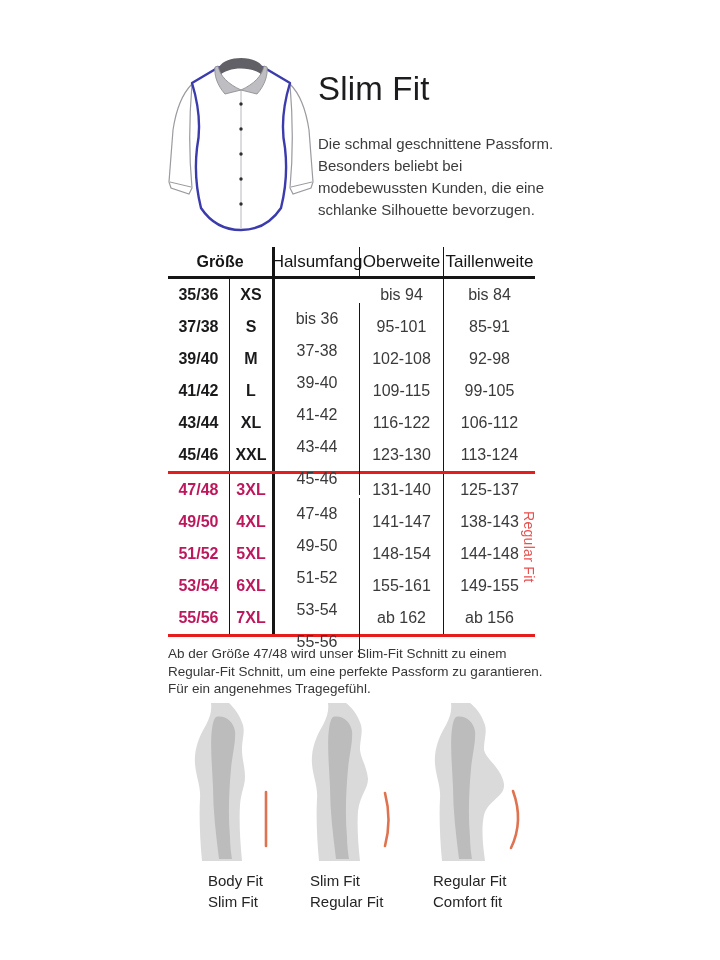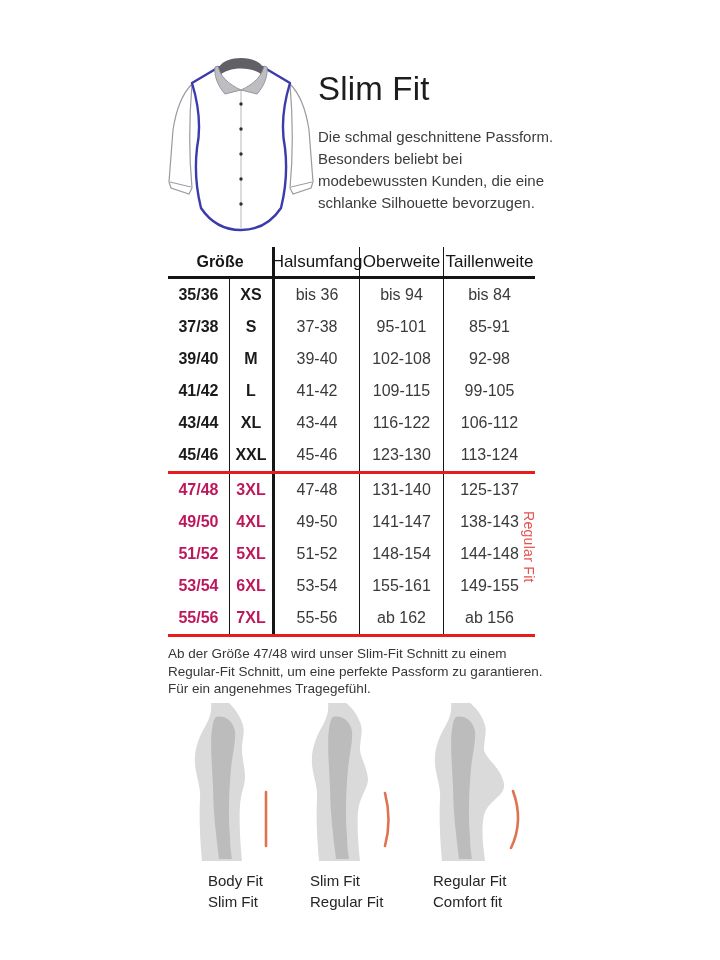--- a/index.html
+++ b/index.html
@@ -10,39 +10,39 @@
     overflow:hidden; margin:0 auto;border-radius:27px;
   }
 
   
   .shirt-figure { position:absolute; left:162px; top:36px; width:158px; height:200px; }
   .page-title {
     position:absolute; left:318px; top:70px;
     font-size:33px; font-weight:400; color:#1d1d1f; letter-spacing:.2px;
   }
   .page-desc {
-    position:absolute; left:318px; top:126px; width:250px;
+    position:absolute; left:318px; top:133px; width:250px;
     font-size:15px; line-height:22px; color:#3c3c3e;
   }
 
   
   .size-table { position:absolute; left:168px; top:247px; width:367px; }
   .t-head { display:flex; height:29px; align-items:center; }
   .t-head .hc { font-size:17px; color:#151515; text-align:center; }
   .hc.groesse { width:107px; font-weight:700; font-size:16px; border-right:3px solid #151515; height:100%; display:flex; align-items:center; justify-content:center; }
   .hc.hals    { width:85px; border-right:1.5px solid #151515; height:100%; display:flex; align-items:center; justify-content:center; }
   .hc.ober    { width:84px; border-right:1.5px solid #151515; height:100%; display:flex; align-items:center; justify-content:center; }
   .hc.taille  { width:91px; height:100%; display:flex; align-items:center; justify-content:center; }
   .hline { height:2.5px; background:#151515; }
   .redline { height:3px; background:#e61d1d; }
   .t-row { display:flex; height:32px; }
   .t-row .c { display:flex; align-items:center; justify-content:center; font-size:16px; height:100%; }
   .c.eu  { width:62px; font-weight:700; color:#1a1a1c; border-right:1.5px solid #151515; }
   .c.int { width:45px; font-weight:700; color:#1a1a1c; border-right:3px solid #151515; }
-  .c.v1  { width:85px; color:#3a3a3c; border-right:1.5px solid #151515; }
+  .c.v1  { width:85px; color:#3a3a3c; border-right:1.5px solid #151515;margin-top:24px; }
   .c.v2  { width:84px; color:#3a3a3c; border-right:1.5px solid #151515; }
   .c.v3  { width:91px; color:#3a3a3c; }
   .t-row.r .eu, .t-row.r .int { color:#be185d; }
   .regular-fit-side {
     position:absolute; left:521px; top:511px; height:104px;
     writing-mode:vertical-rl; font-size:14px; color:#e8504f; letter-spacing:.3px;
     white-space:nowrap;
   }
 
   

